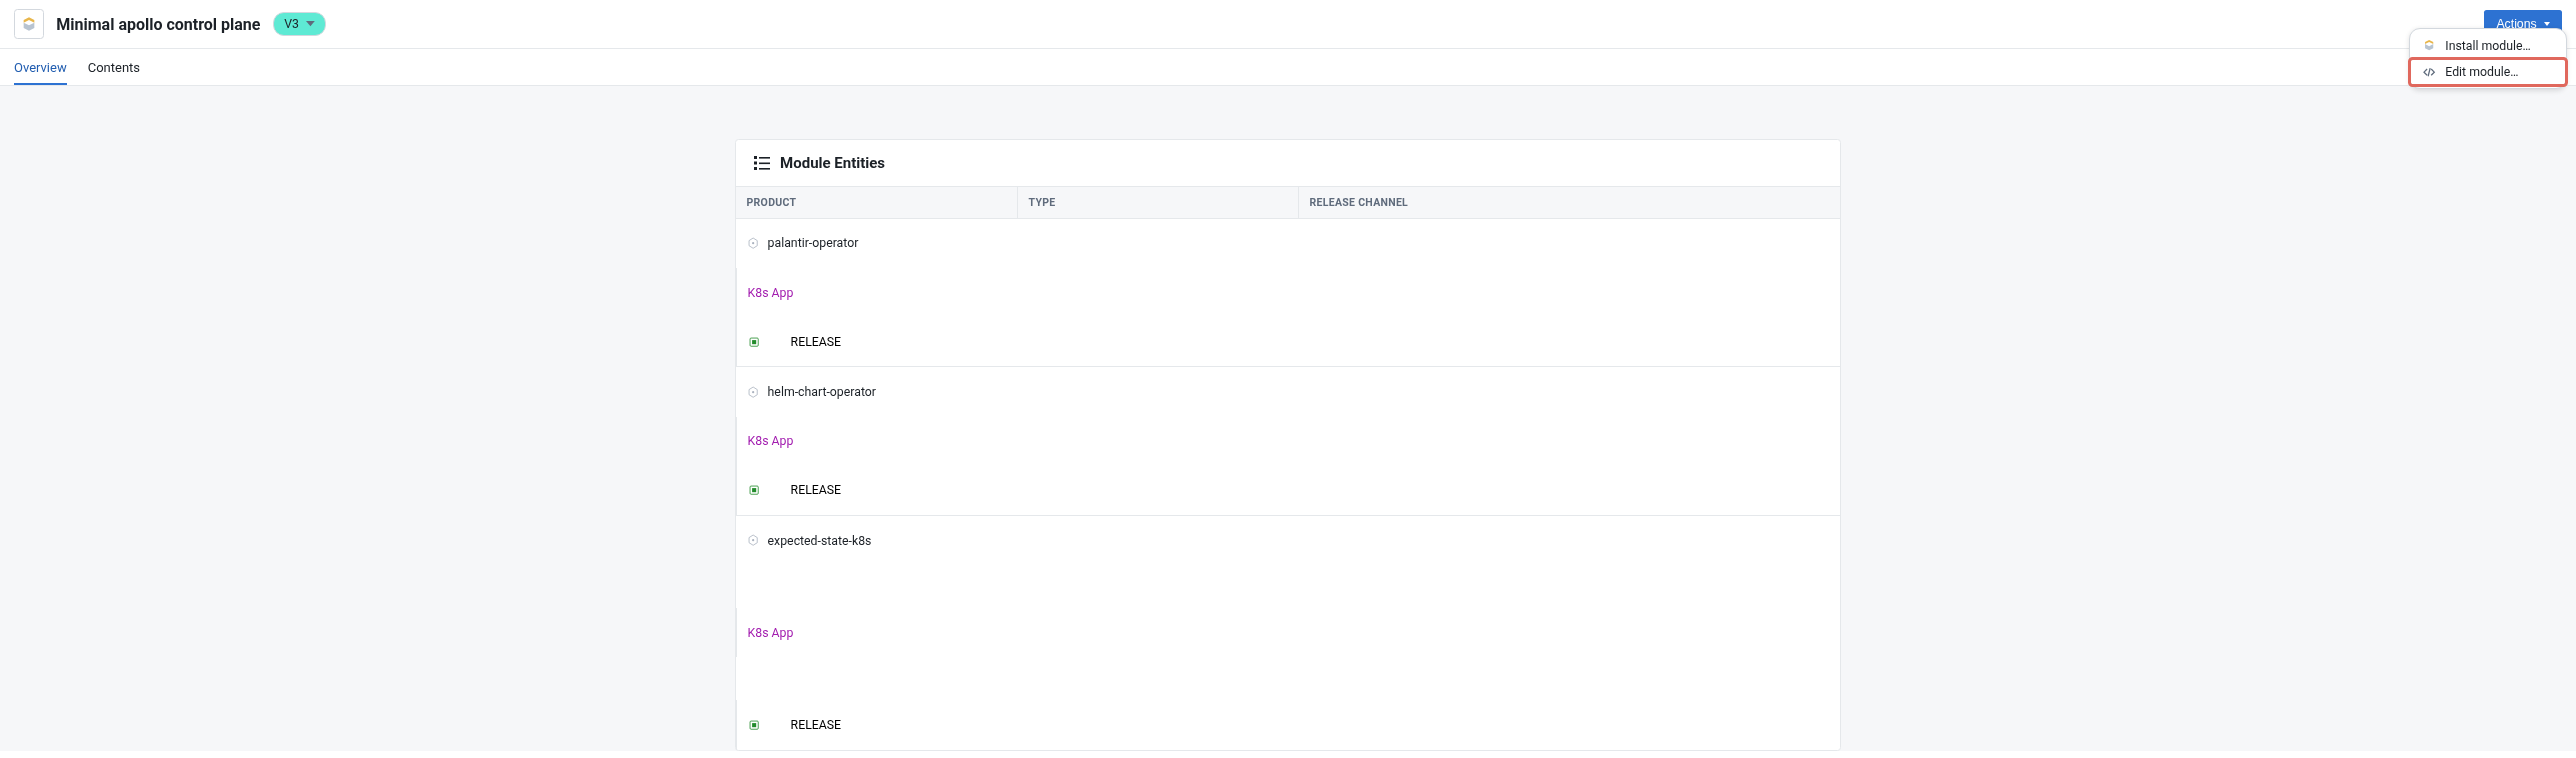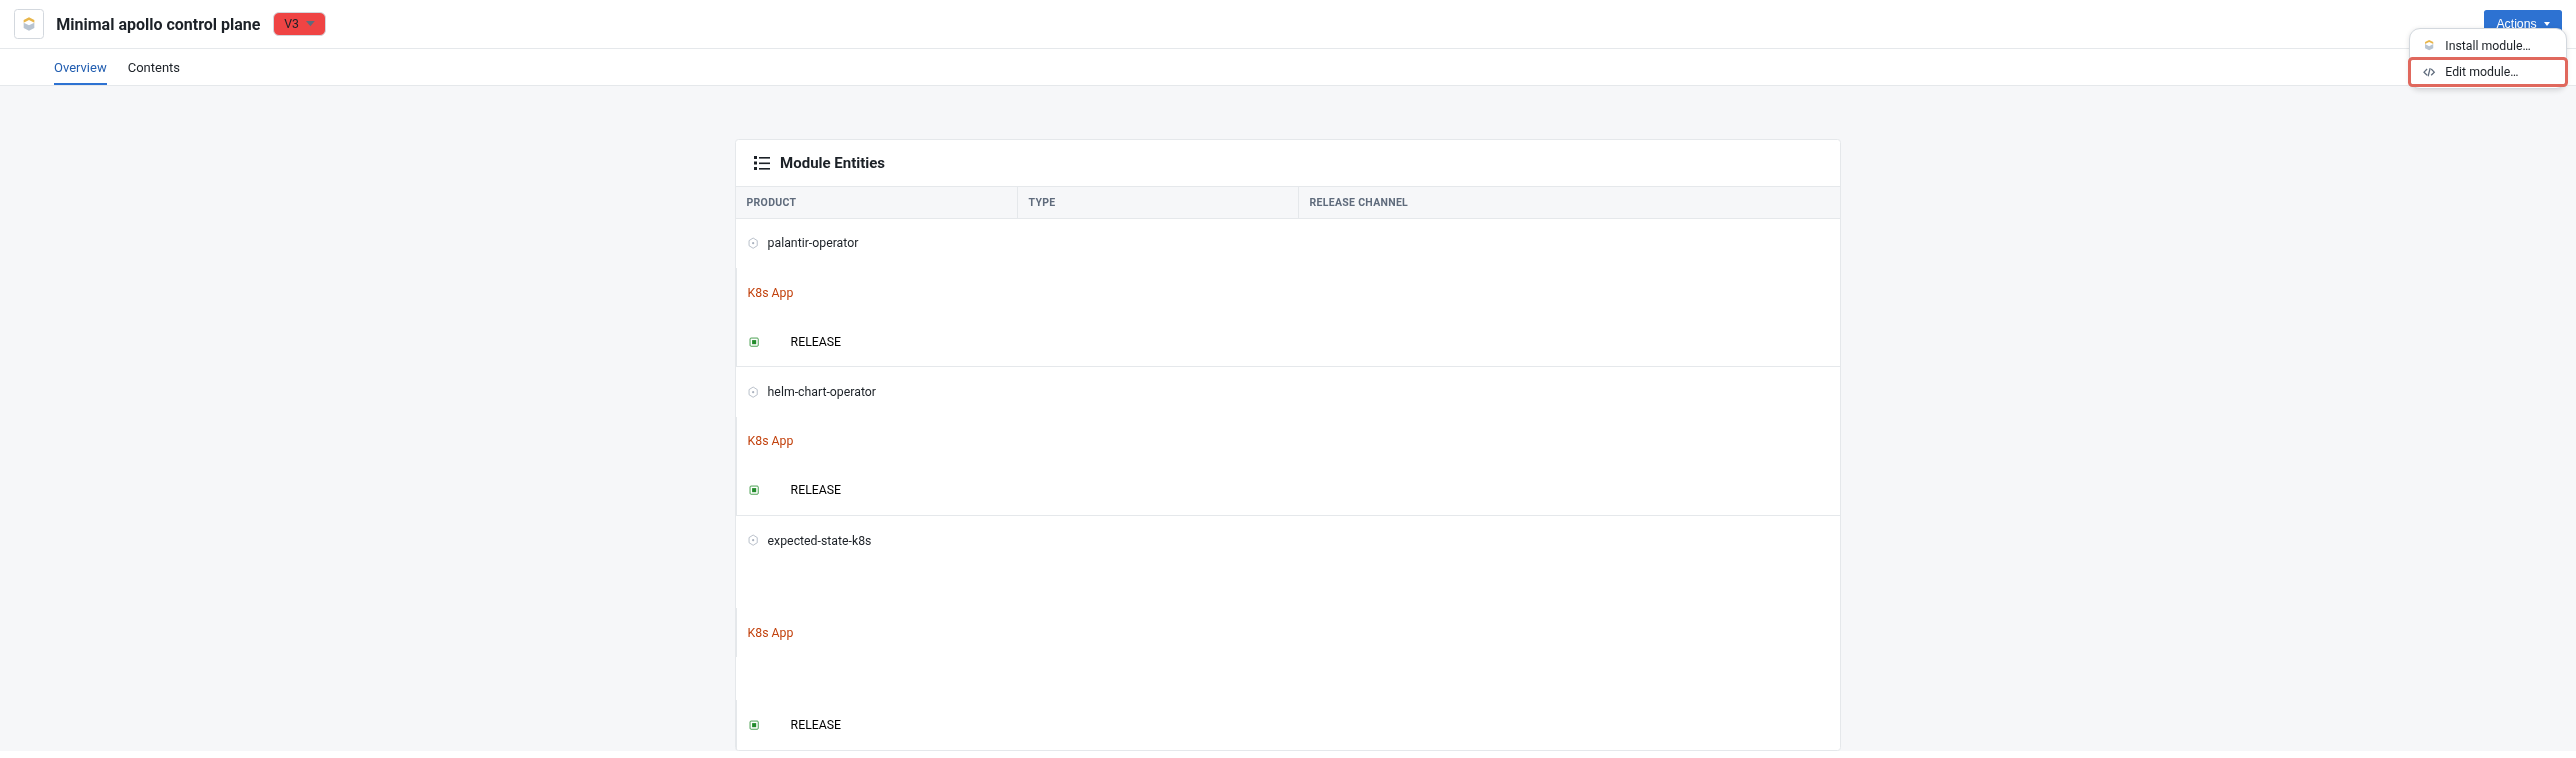--- a/index.html
+++ b/index.html
@@ -23,26 +23,26 @@
   .module-icon-box {
     width: 30px; height: 30px;
     border: 0.9px solid #d3d8de;
     border-radius: 3.5px;
     display: flex; align-items: center; justify-content: center;
   }
   .page-title { font-size: 16px; font-weight: 700; }
   .version-select {
     display: flex; align-items: center; gap: 7px;
     border: 0.9px solid #d3d8de;
-    border-radius: 6px;
+    border-radius: 11px;
     padding: 4.4px 10.5px;
     font-size: 12.3px;
     color: #1c2127;
     cursor: pointer;
-    background: #ef4444;
+    background: #5eead4;
   }
   .version-select .caret { color: #5f6b7c; }
 
   .actions-btn {
     display: flex; align-items: center; gap: 7px;
     background: #2d72d2;
     color: #ffffff;
     padding: 7px 12.3px;
     border-radius: 2.6px;
     font-size: 12.3px;
@@ -97,21 +97,20 @@
   .tab {
     padding: 10.5px 0 8.8px 0;
     font-size: 13px;
     color: #1c2127;
     cursor: pointer;
     border-bottom: 2.6px solid transparent;
   }
   .tab.active {
     color: #215db0;
     border-bottom-color: #2d72d2;
-    margin-left: 40px;
   }
 
   
   .main-bg {
     background: #f6f7f9;
     padding: 53px 0 0 0;
     min-height: 325px;
   }
   .card {
     width: 1106px;
@@ -150,21 +149,21 @@
     display: flex;
     border-bottom: 0.9px solid #e5e8eb;
     flex-direction: column;
   }
   .table-row:last-child { border-bottom: none; gap: 43px; }
   .td {
     padding: 17.6px 10.5px;
     display: flex; align-items: center; gap: 8.8px;
   }
   .product-name { color: #1c2127; }
-  .type-link { color: #c2410c; cursor: pointer; }
+  .type-link { color: #a21caf; cursor: pointer; }
   .channel-text { color: #000000; padding-left: 22px; }
 
   
   svg { display: block; }
   .hex-icon { color: #abb3bf; }
   .caret svg { display:block; }
 </style>
 </head>
 <body>
 

